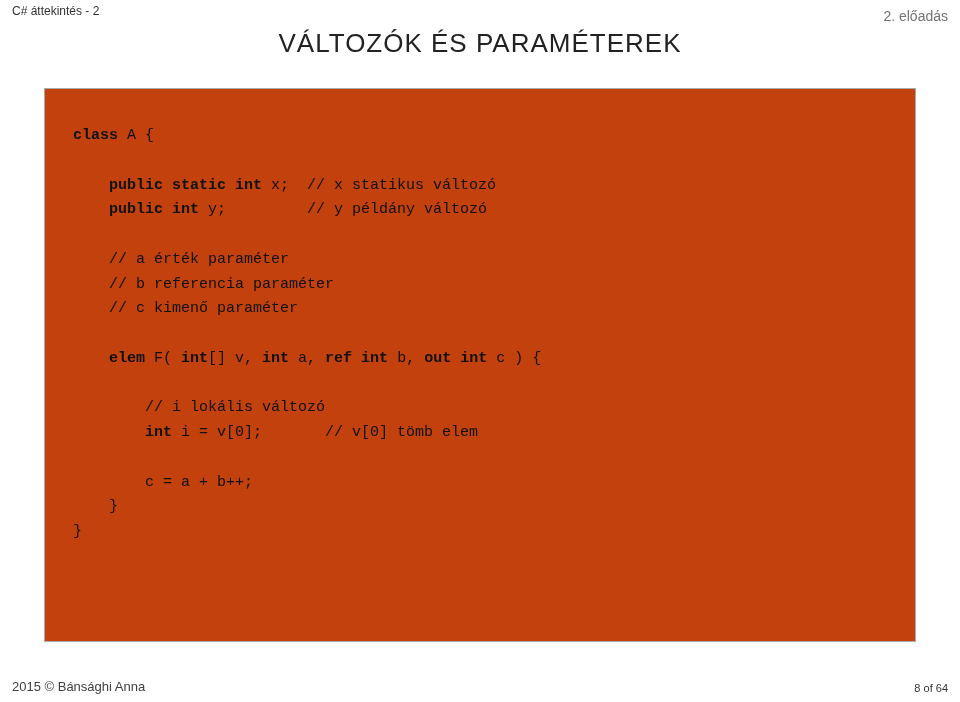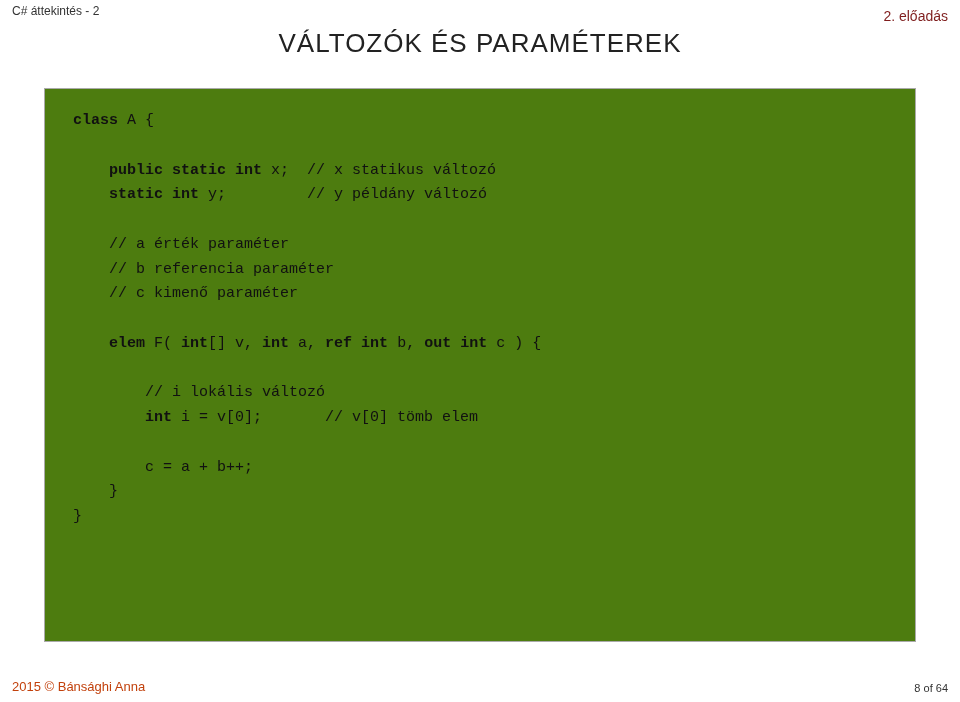--- a/index.html
+++ b/index.html
@@ -23,21 +23,21 @@
       left: 12px;
       font-size: 12px;
       color: #333333;
     }
 
     #top-right-label {
       position: absolute;
       top: 8px;
       right: 12px;
       font-size: 14px;
-      color: #7f1d1d;
+      color: #737373;
     }
 
     #slide-title {
       position: absolute;
       top: 28px;
       left: 0;
       right: 0;
       text-align: center;
       font-size: 26px;
       font-weight: normal;
@@ -45,42 +45,42 @@
       letter-spacing: 1px;
     }
 
     #code-box {
       position: absolute;
       top: 88px;
       left: 44px;
       right: 44px;
       bottom: 60px;
       border: 1.5px solid #aaaaaa;
-      background: #4d7c0f;
-      padding: 20px 28px;
+      background: #c2410c;
+      padding: 35px 28px;
     }
 
     pre {
       font-family: 'Courier New', Courier, monospace;
       font-size: 15px;
       line-height: 1.65;
       color: #111111;
       white-space: pre;
     }
 
     .kw {
       font-weight: bold;
     }
 
     #footer-left {
       position: absolute;
       bottom: 8px;
       left: 12px;
       font-size: 13px;
-      color: #c2410c;
+      color: #404040;
     }
 
     #footer-right {
       position: absolute;
       bottom: 8px;
       right: 12px;
       font-size: 11px;
       color: #333333;
     }
   </style>
@@ -90,21 +90,21 @@
 <div id="top-left-label">C# áttekintés - 2</div>
 
 <div id="top-right-label">2. előadás</div>
 
 <div id="slide-title">VÁLTOZÓK ÉS PARAMÉTEREK</div>
 
 <div id="code-box">
   <pre><span class="kw">class</span> A {
 
     <span class="kw">public static int</span> x;  // x statikus változó
-    <span class="kw">static int</span> y;         // y példány változó
+    <span class="kw">public int</span> y;         // y példány változó
 
     // a érték paraméter
     // b referencia paraméter
     // c kimenő paraméter
 
     <span class="kw">elem</span> F( <span class="kw">int</span>[] v, <span class="kw">int</span> a, <span class="kw">ref int</span> b, <span class="kw">out int</span> c ) {
 
         // i lokális változó
         <span class="kw">int</span> i = v[0];       // v[0] tömb elem
 

